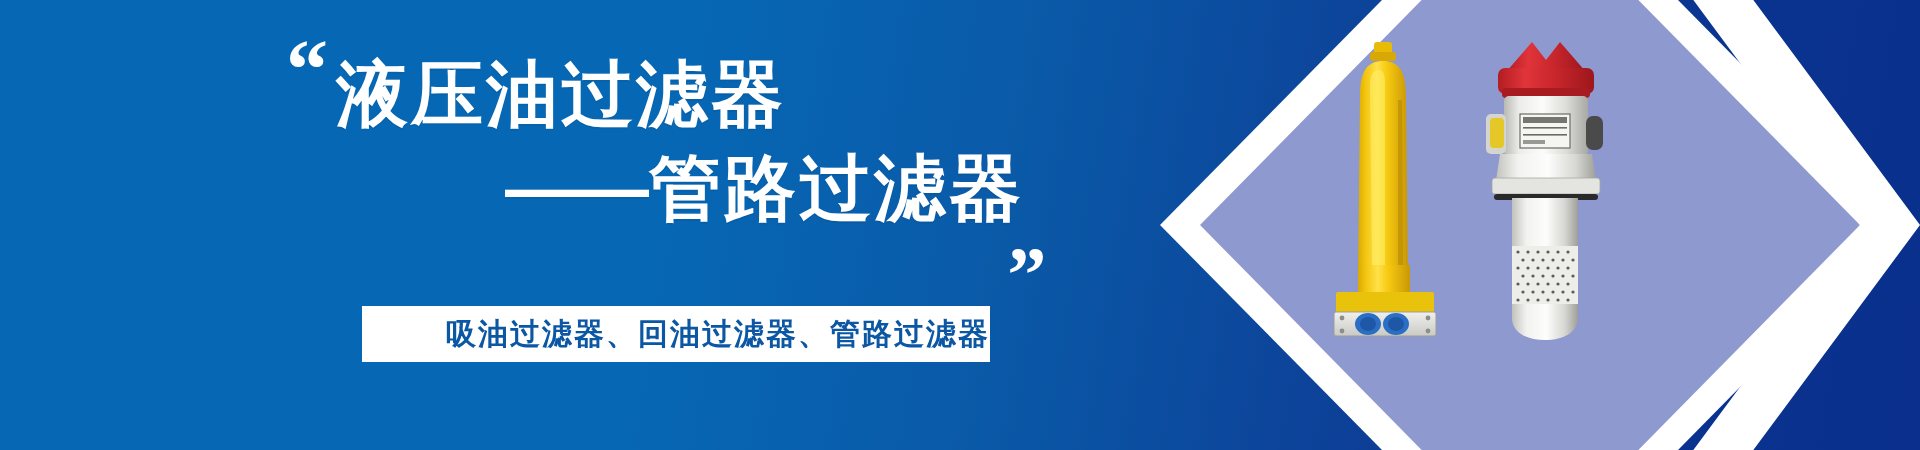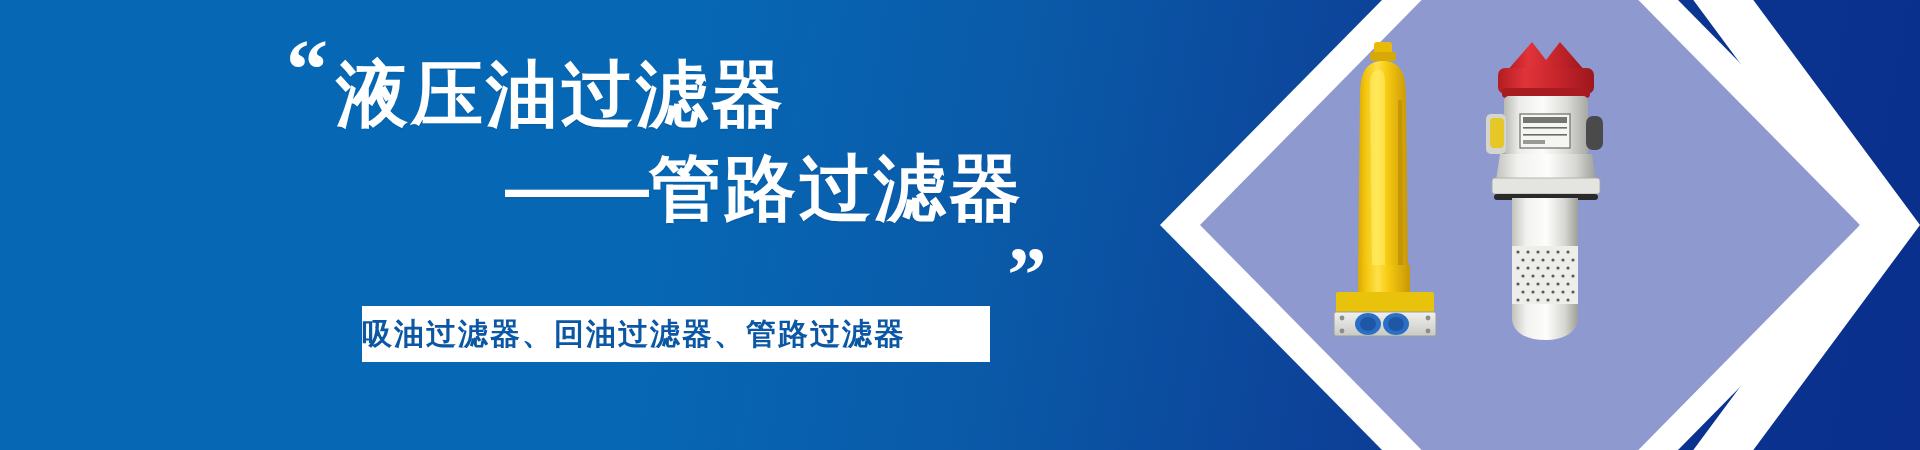--- a/index.html
+++ b/index.html
@@ -23,21 +23,21 @@
     font-size:72px;line-height:84px;letter-spacing:3px;
     text-shadow:0 2px 0 rgba(0,0,0,0.05);}
   .hl-line1{justify-content:flex-start;padding-left:6px;}
   .hl-line2{justify-content:flex-end;padding-right:6px;margin-top:10px;}
   .hl-dash{font-weight:700;letter-spacing:0;}
 
   .quote-close{position:absolute;left:1008px;top:196px;font-size:78px;line-height:1;
     color:#ffffff;font-weight:700;font-family:"Liberation Serif","DejaVu Serif",serif;letter-spacing:-4px;}
 
   .subbox{position:absolute;left:362px;top:306px;width:628px;height:56px;background:#ffffff;
-    display:flex;align-items:center;justify-content:flex-start;}
+    display:flex;align-items:center;justify-content:flex-end;}
   .subtext{color:#0b57a4;font-size:30px;font-weight:700;letter-spacing:2px;white-space:nowrap;}
 
   
   .products{position:absolute;left:1290px;top:0;width:630px;height:450px;}
   .prod{position:absolute;}
 </style>
 </head>
 <body>
 
 <div class="banner">

